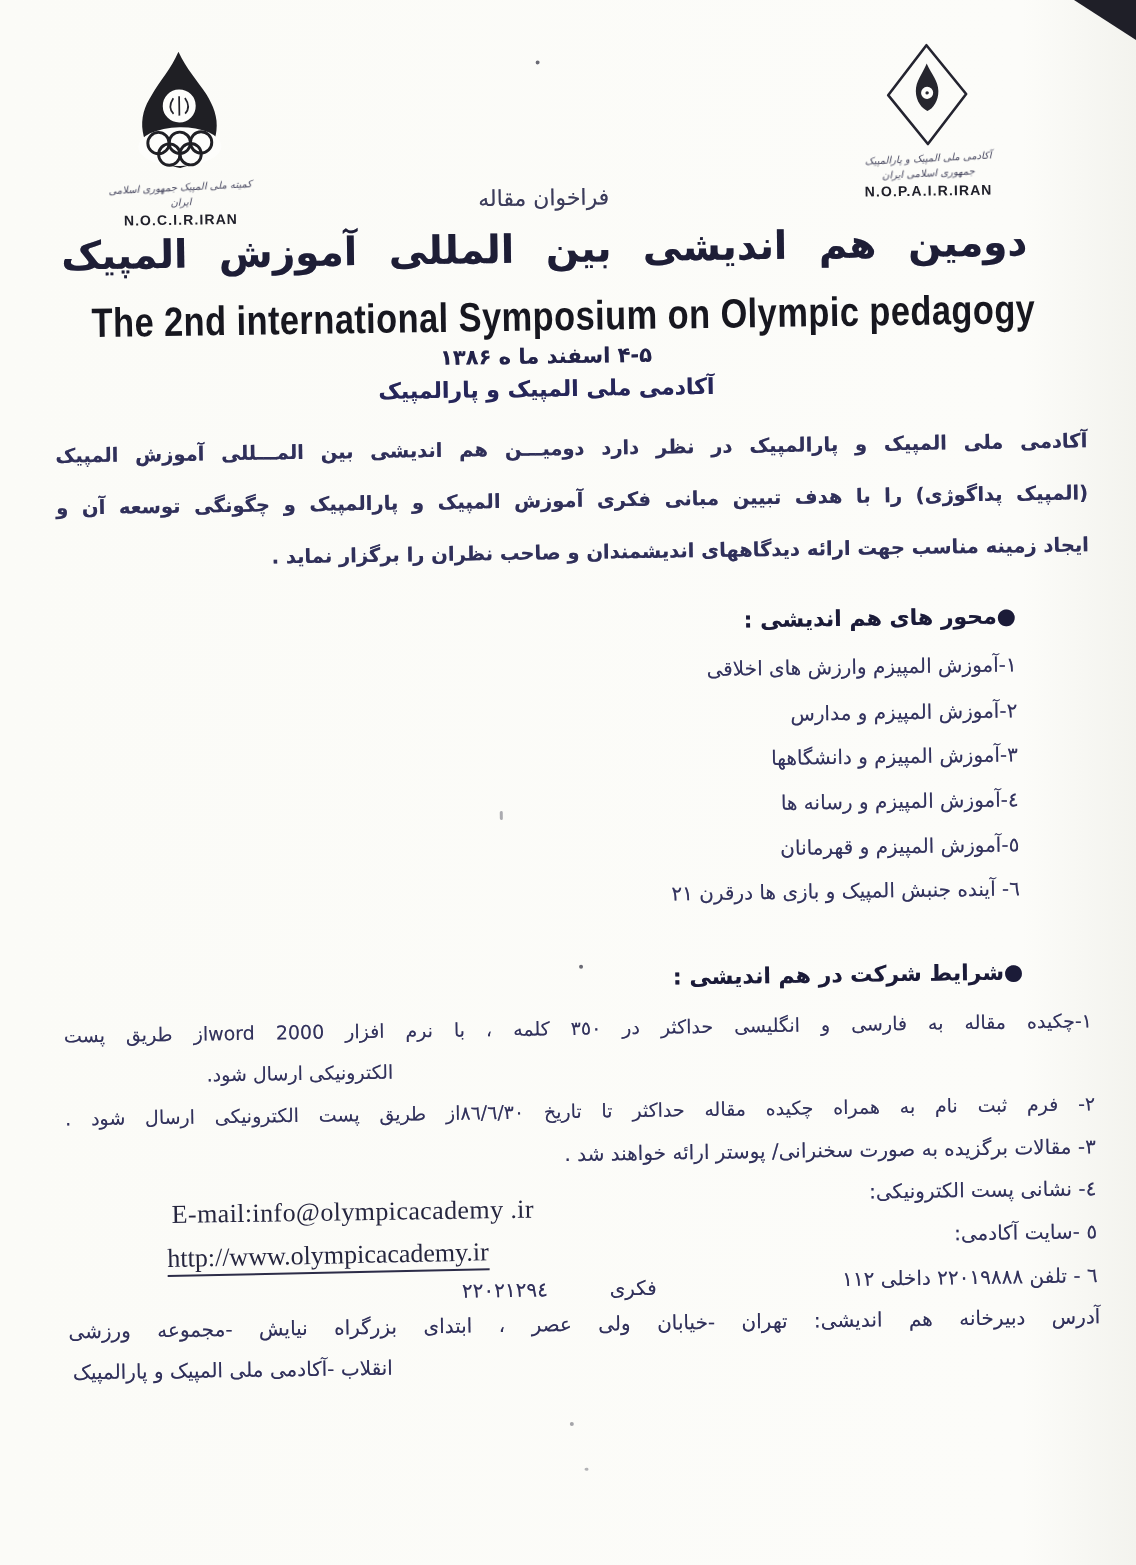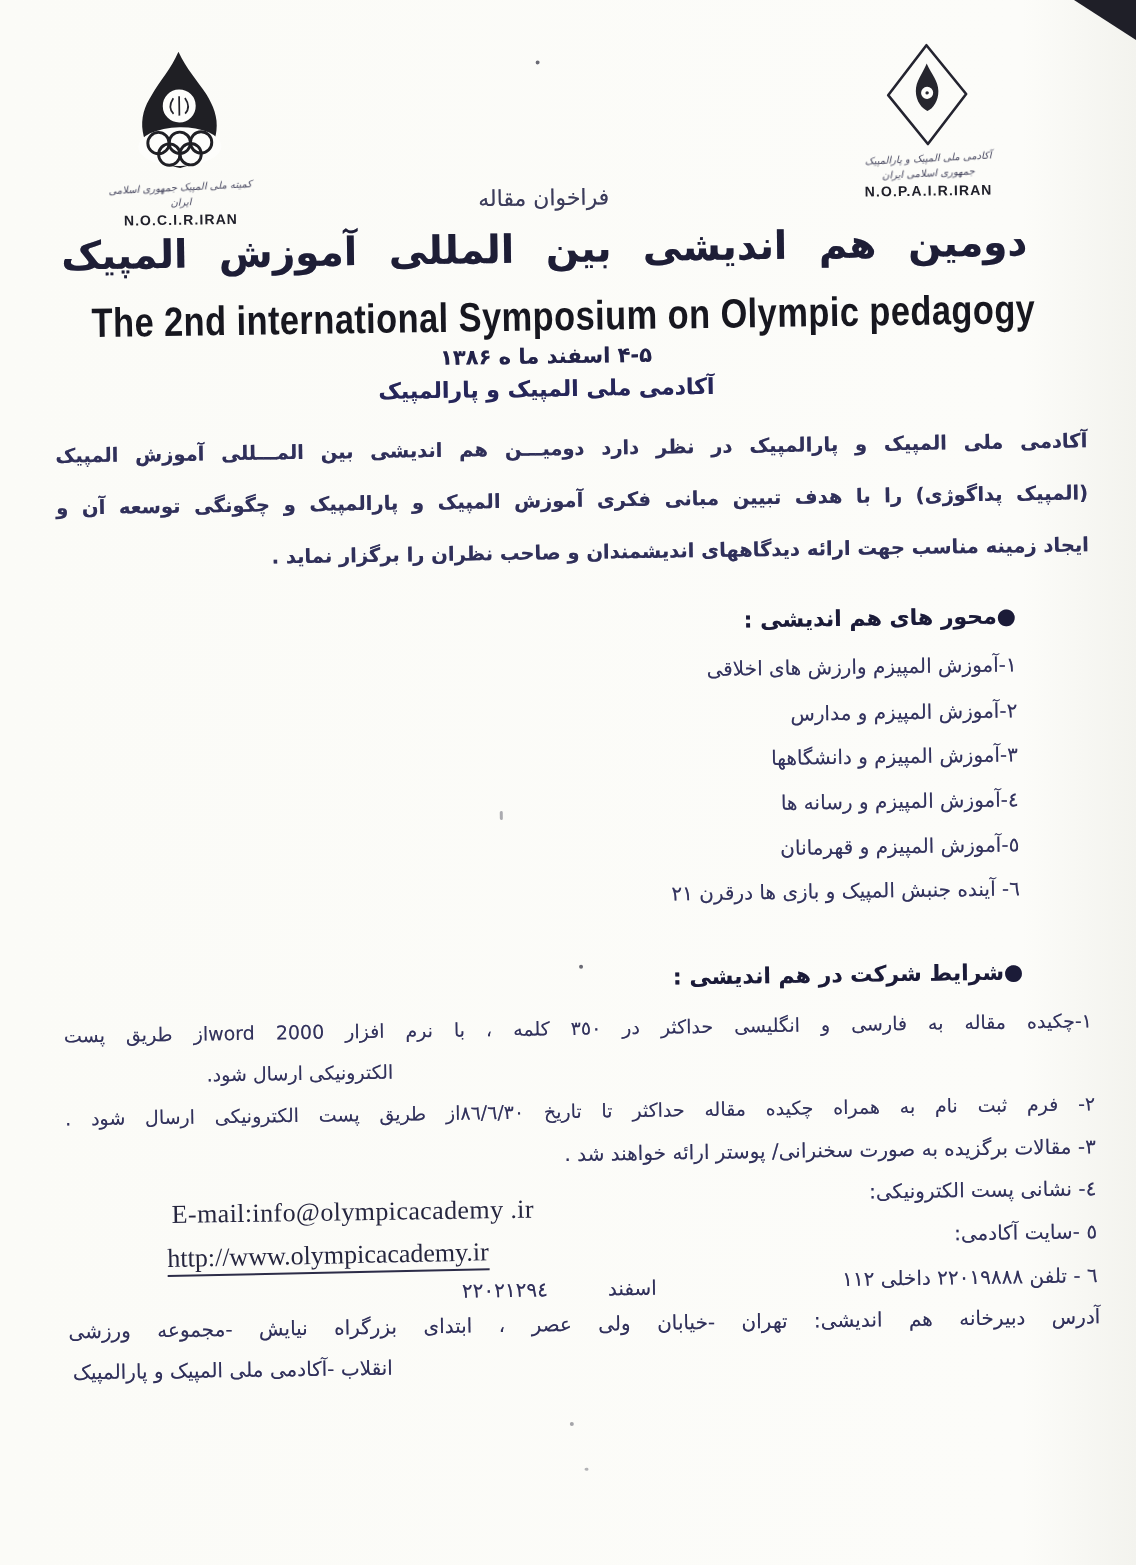--- a/index.html
+++ b/index.html
@@ -171,21 +171,21 @@
     <div class="abs cond c1b fa">الکترونیکی  ارسال شود.</div>
     <div class="abs cond c2 fa just">٢- فرم ثبت نام به همراه چکیده مقاله حداکثر تا تاریخ ٨٦/٦/٣٠از طریق پست الکترونیکی ارسال شود .</div>
     <div class="abs cond c3 fa">٣-  مقالات برگزیده به صورت سخنرانی/ پوستر ارائه خواهند شد .</div>
 
     <div class="abs email-label fa nowrap">٤-  نشانی پست الکترونیکی:</div>
     <div class="abs email-value">E-mail:info@olympicacademy .ir</div>
     <div class="abs site-label fa nowrap">٥ -سایت آکادمی:</div>
     <div class="abs site-value">http://www.olympicacademy.ir</div>
     <div class="abs phone-line fa nowrap">٦ - تلفن ٢٢٠١٩٨٨٨  داخلی ١١٢</div>
     <div class="abs fax-line">
-      <span class="fa">اسفند</span>
+      <span class="fa">فکری</span>
       <span class="fa">٢٢٠٢١٢٩٤</span>
     </div>
 
     <div class="abs addr-1 fa just">آدرس دبیرخانه هم اندیشی:  تهران  -خیابان ولی عصر ، ابتدای بزرگراه نیایش   -مجموعه ورزشی</div>
     <div class="abs addr-2 fa">انقلاب  -آکادمی ملی المپیک و پارالمپیک</div>
 
     <div class="speck sp1"></div>
     <div class="speck sp2"></div>
     <div class="speck sp3"></div>
     <div class="speck sp4"></div>

